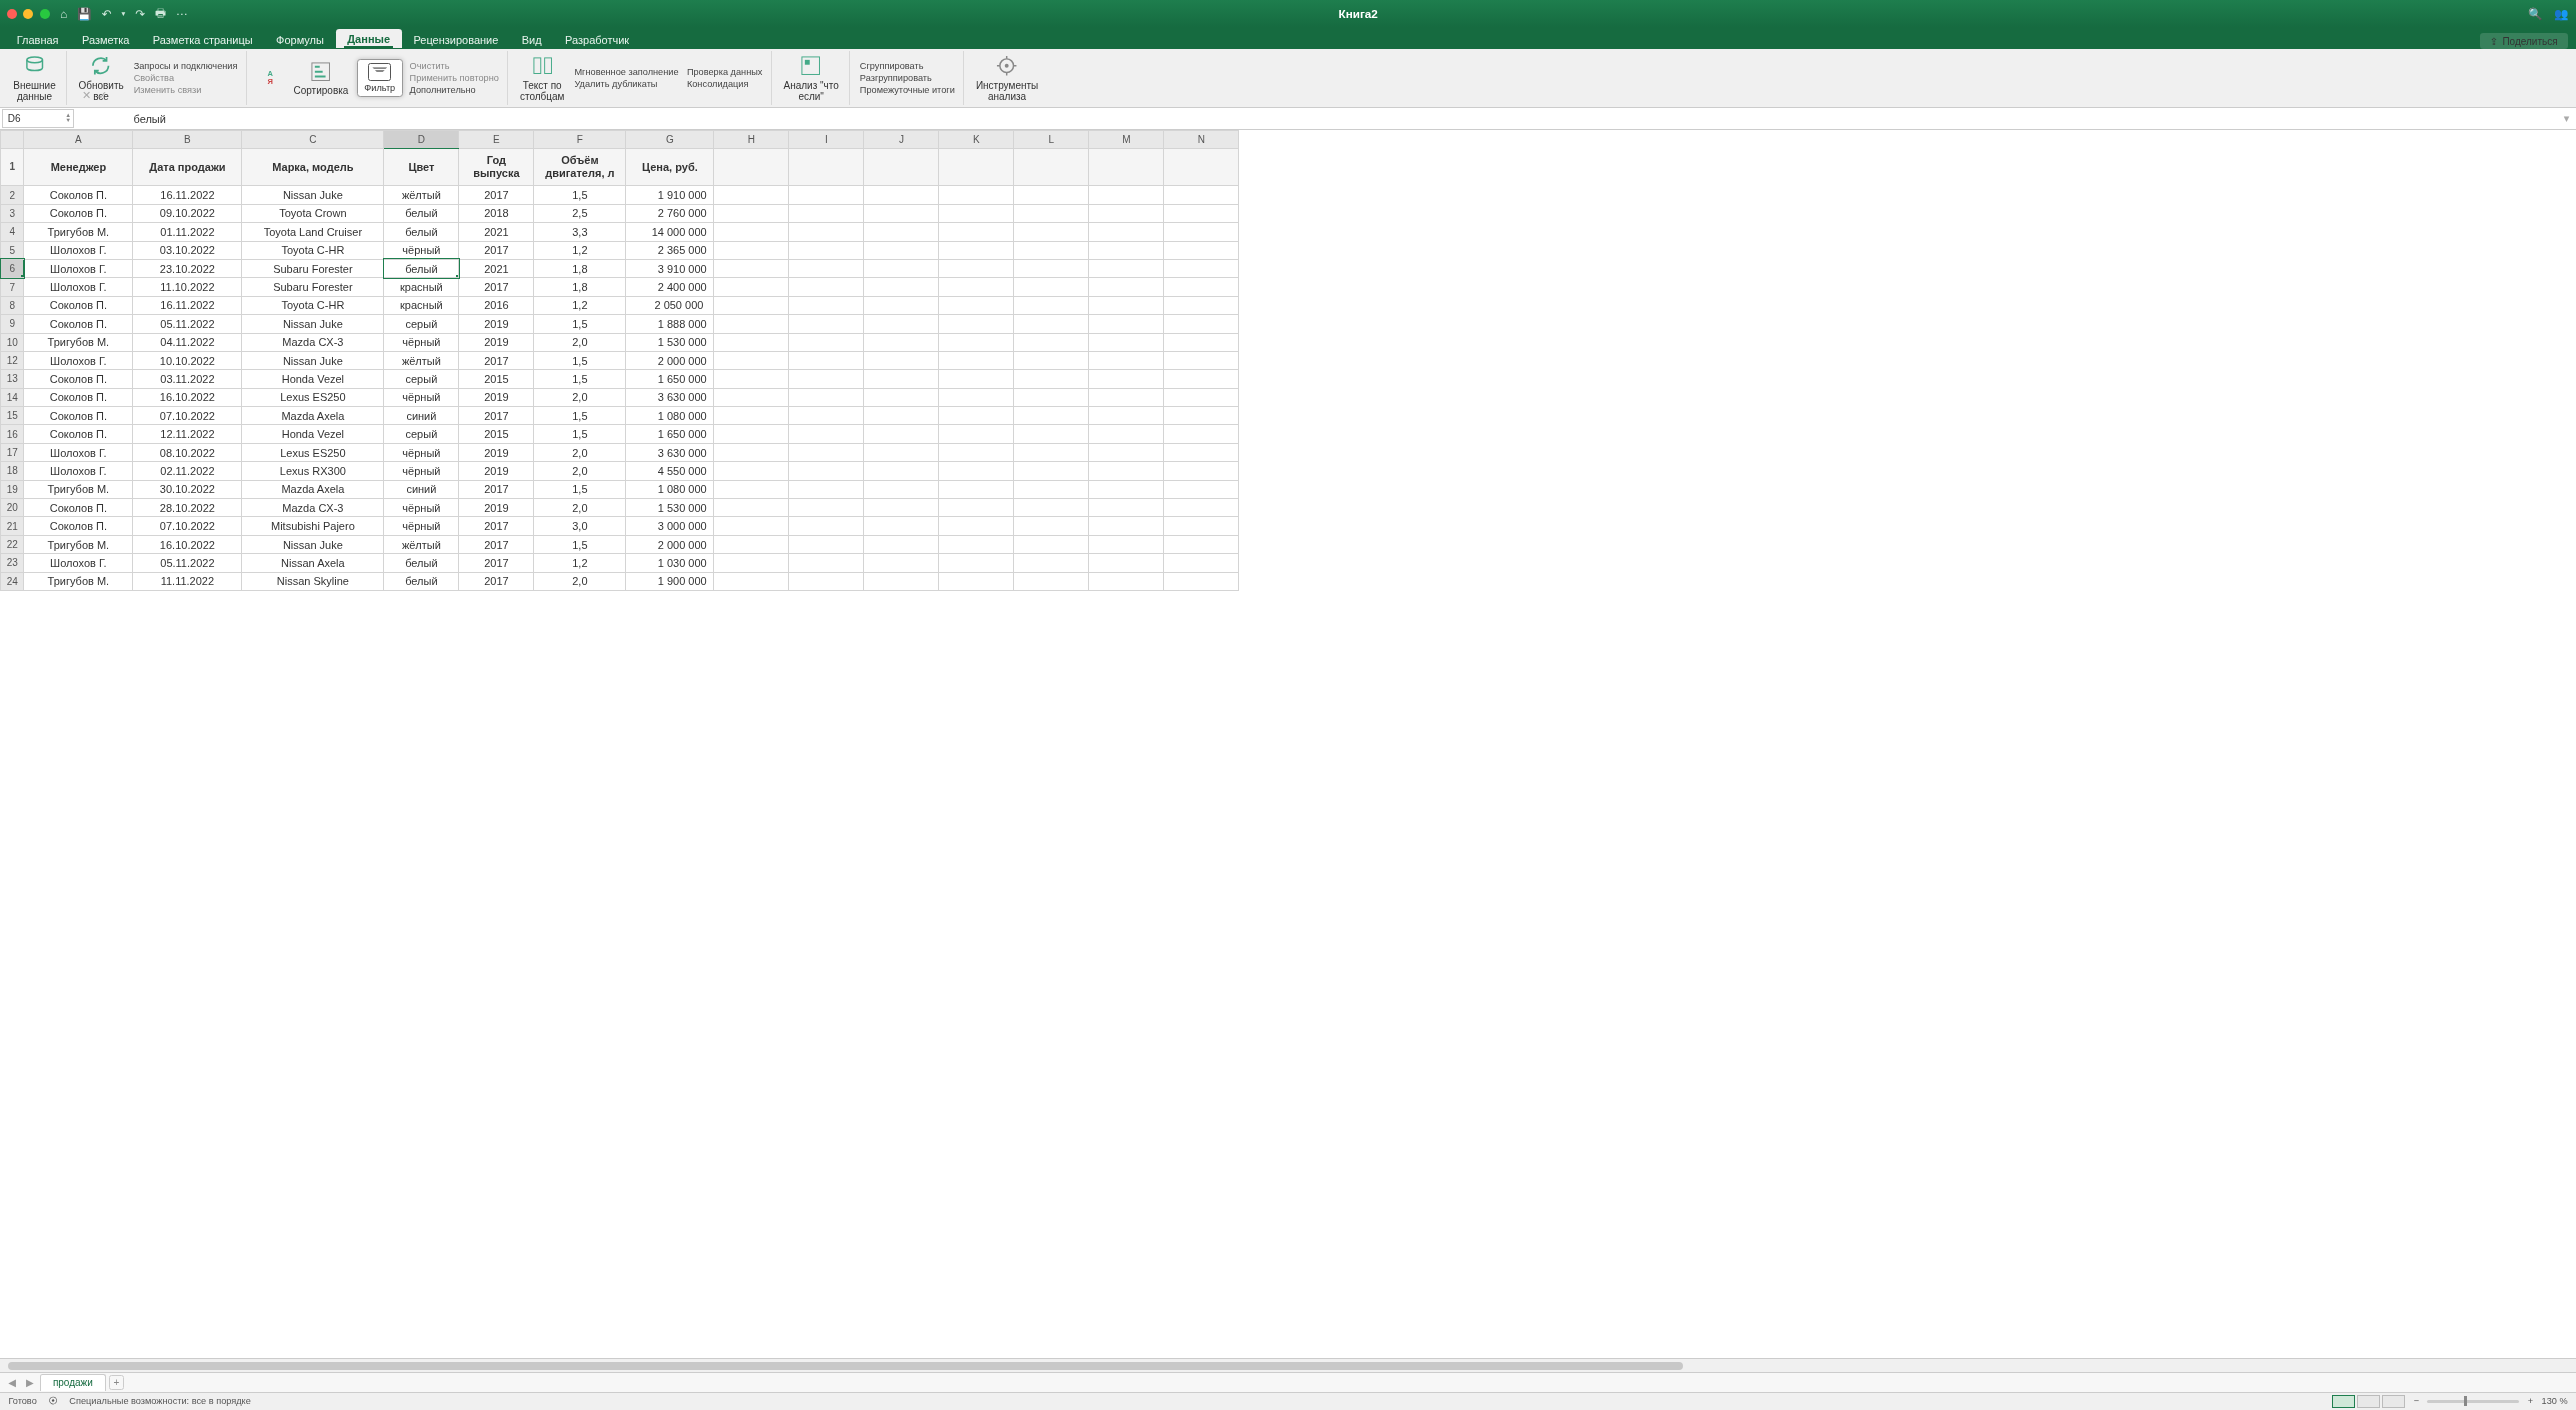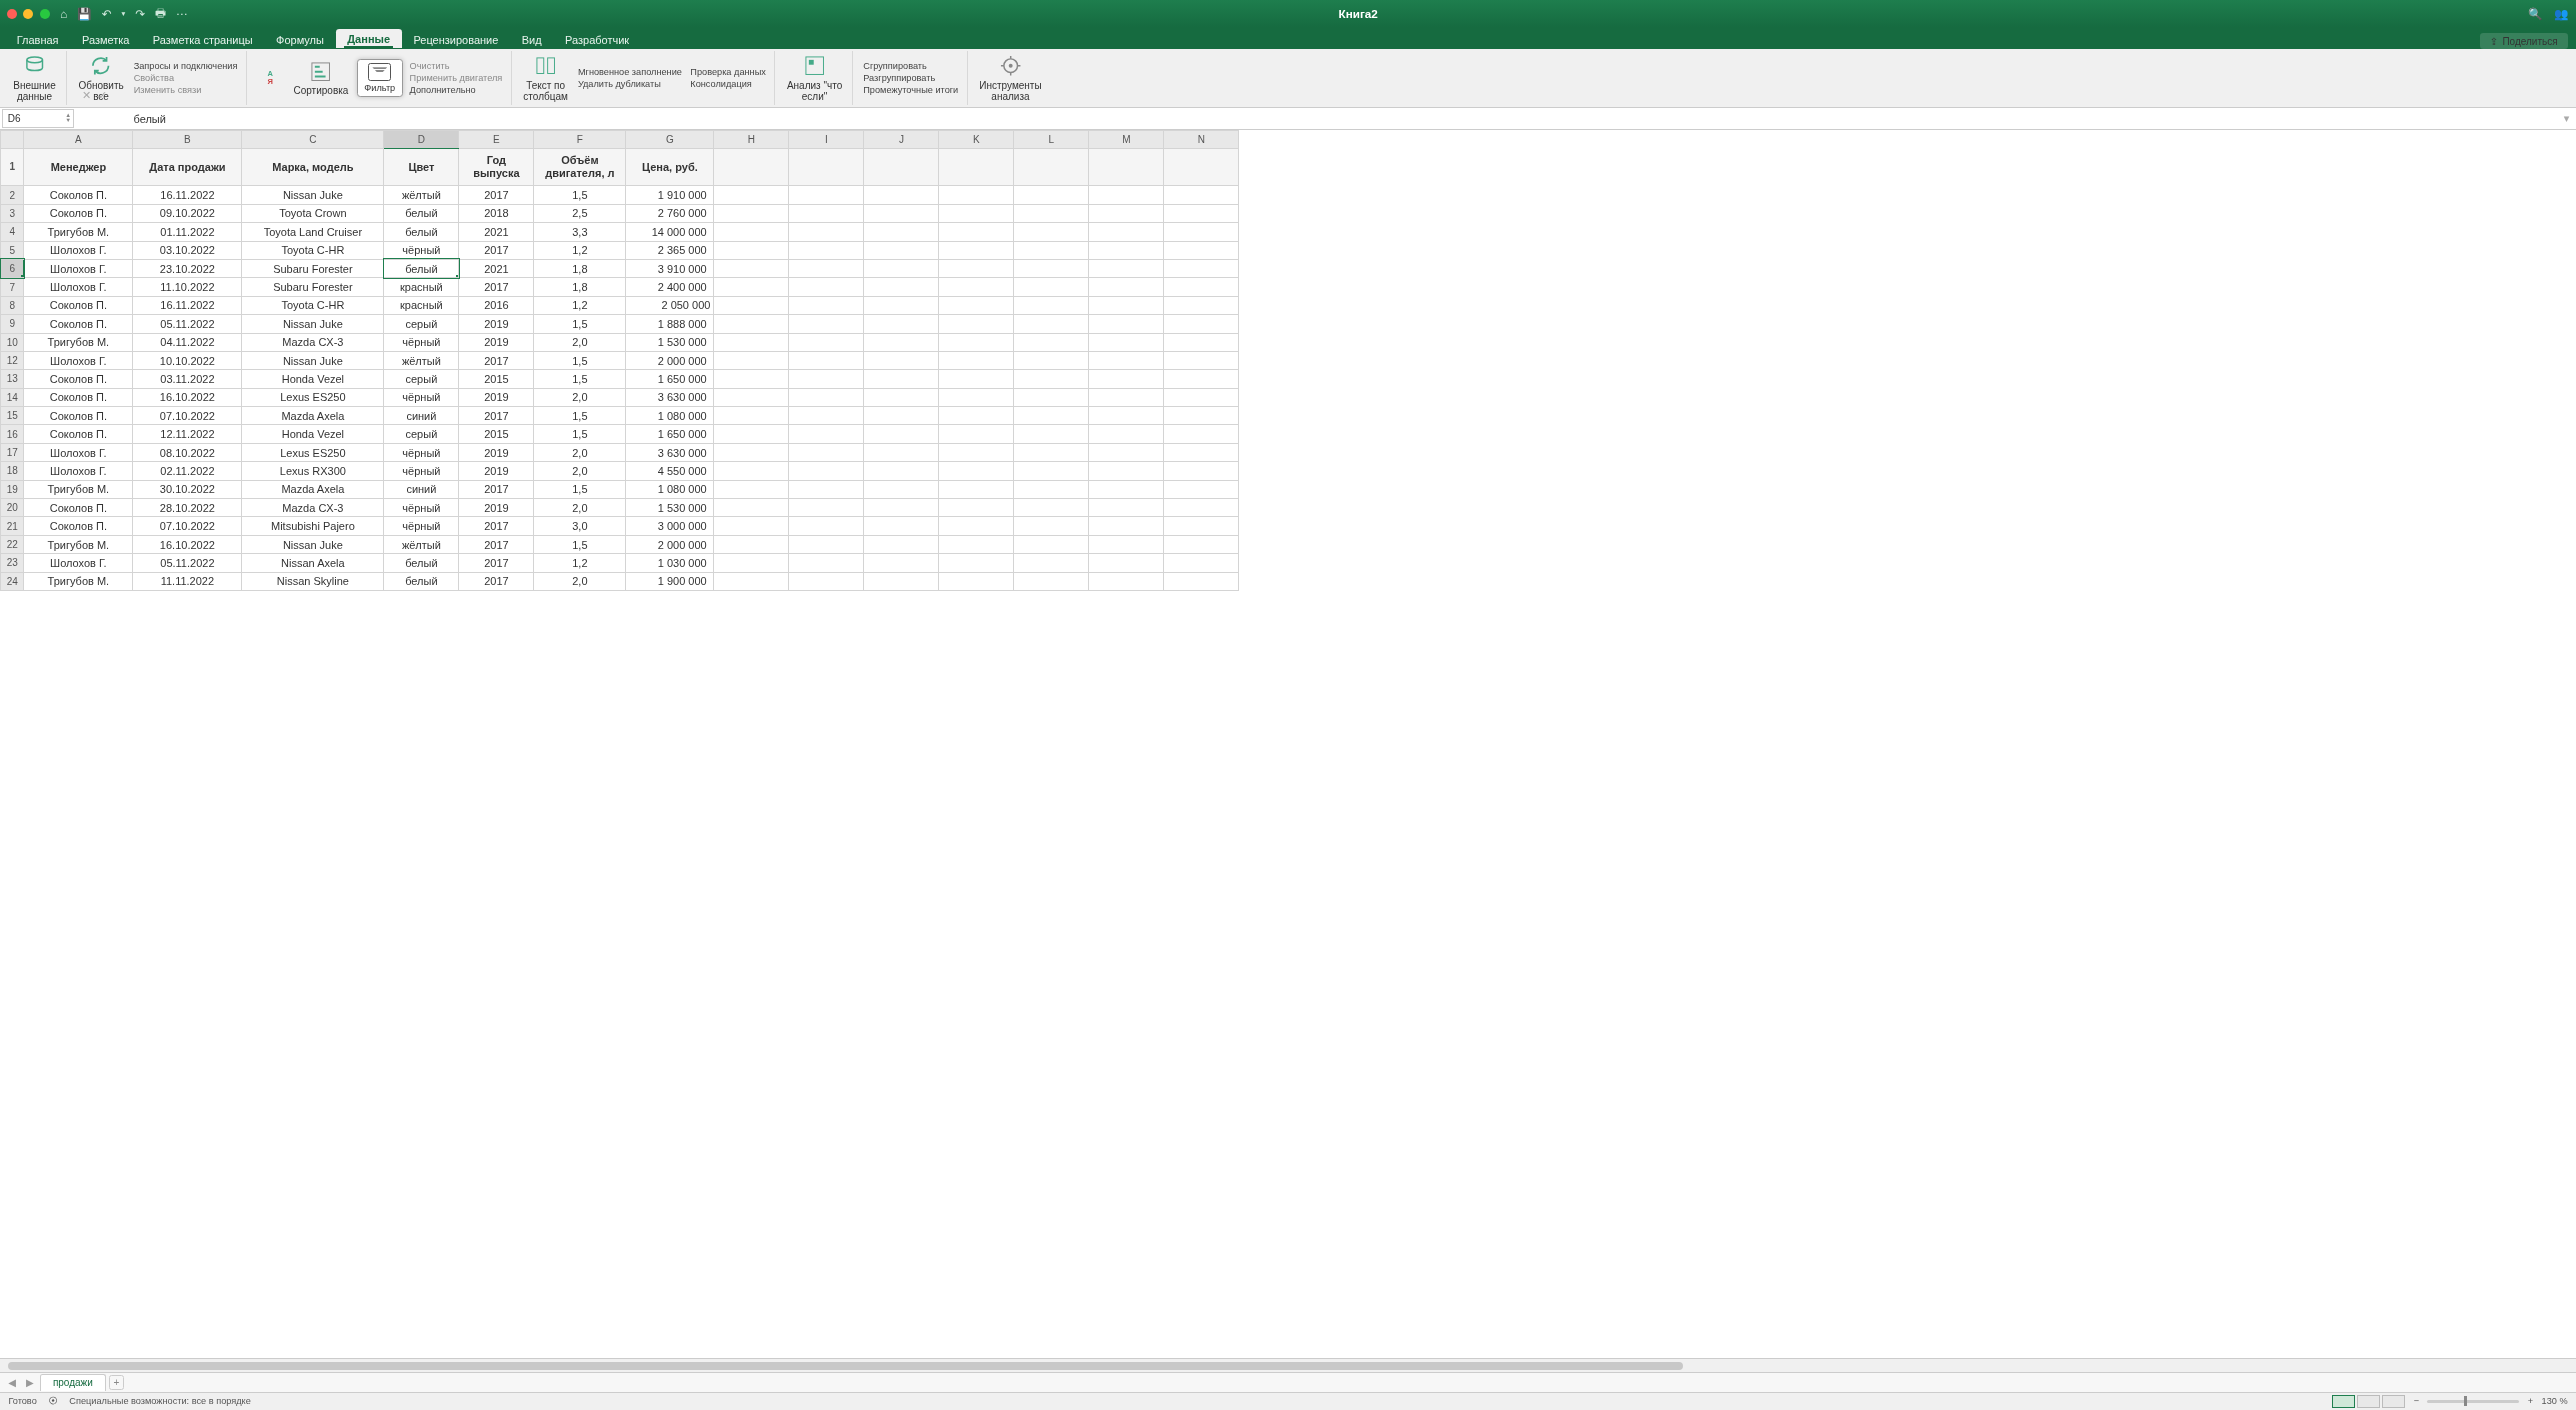--- a/index.html
+++ b/index.html
@@ -155,21 +155,21 @@
             <path d="M6 7h5M6 12h8M6 17h11" stroke="#4a8" stroke-width="2"></path>
           </svg>
       <span>Сортировка</span>
     </div>
     <div class="filterbtn">
       <div class="fic"></div>
       <span class="flbl">Фильтр</span>
     </div>
     <div class="smallcol">
       <span>Очистить</span>
-      <span>Применить двигателя</span>
+      <span>Применить повторно</span>
       <span style="color:#444">Дополнительно</span>
     </div>
   </div>
     </div>
 
   <div class="group">
       <div class="grow">
     <div class="bigbtn">
       <svg viewBox="0 0 24 24">
             <rect x="3" y="4" width="7" height="16" fill="none" stroke="#4a8"></rect>
@@ -382,21 +382,21 @@
             <td class="" style=""></td>
           </tr>
           <tr>
             <td class="rowh">8</td>
             <td class="" style="">Соколов П.</td>
             <td class="" style="">16.11.2022</td>
             <td class="" style="">Toyota C-HR</td>
             <td class="" style="">красный</td>
             <td class="" style="">2016</td>
             <td class="" style="">1,2</td>
-            <td class="" style="text-align:right;padding-right:3px">2 050 000</td>
+            <td class="" style="text-align:right;padding-right:10px">2 050 000</td>
             <td class="" style=""></td>
             <td class="" style=""></td>
             <td class="" style=""></td>
             <td class="" style=""></td>
             <td class="" style=""></td>
             <td class="" style=""></td>
             <td class="" style=""></td>
           </tr>
           <tr>
             <td class="rowh">9</td>

